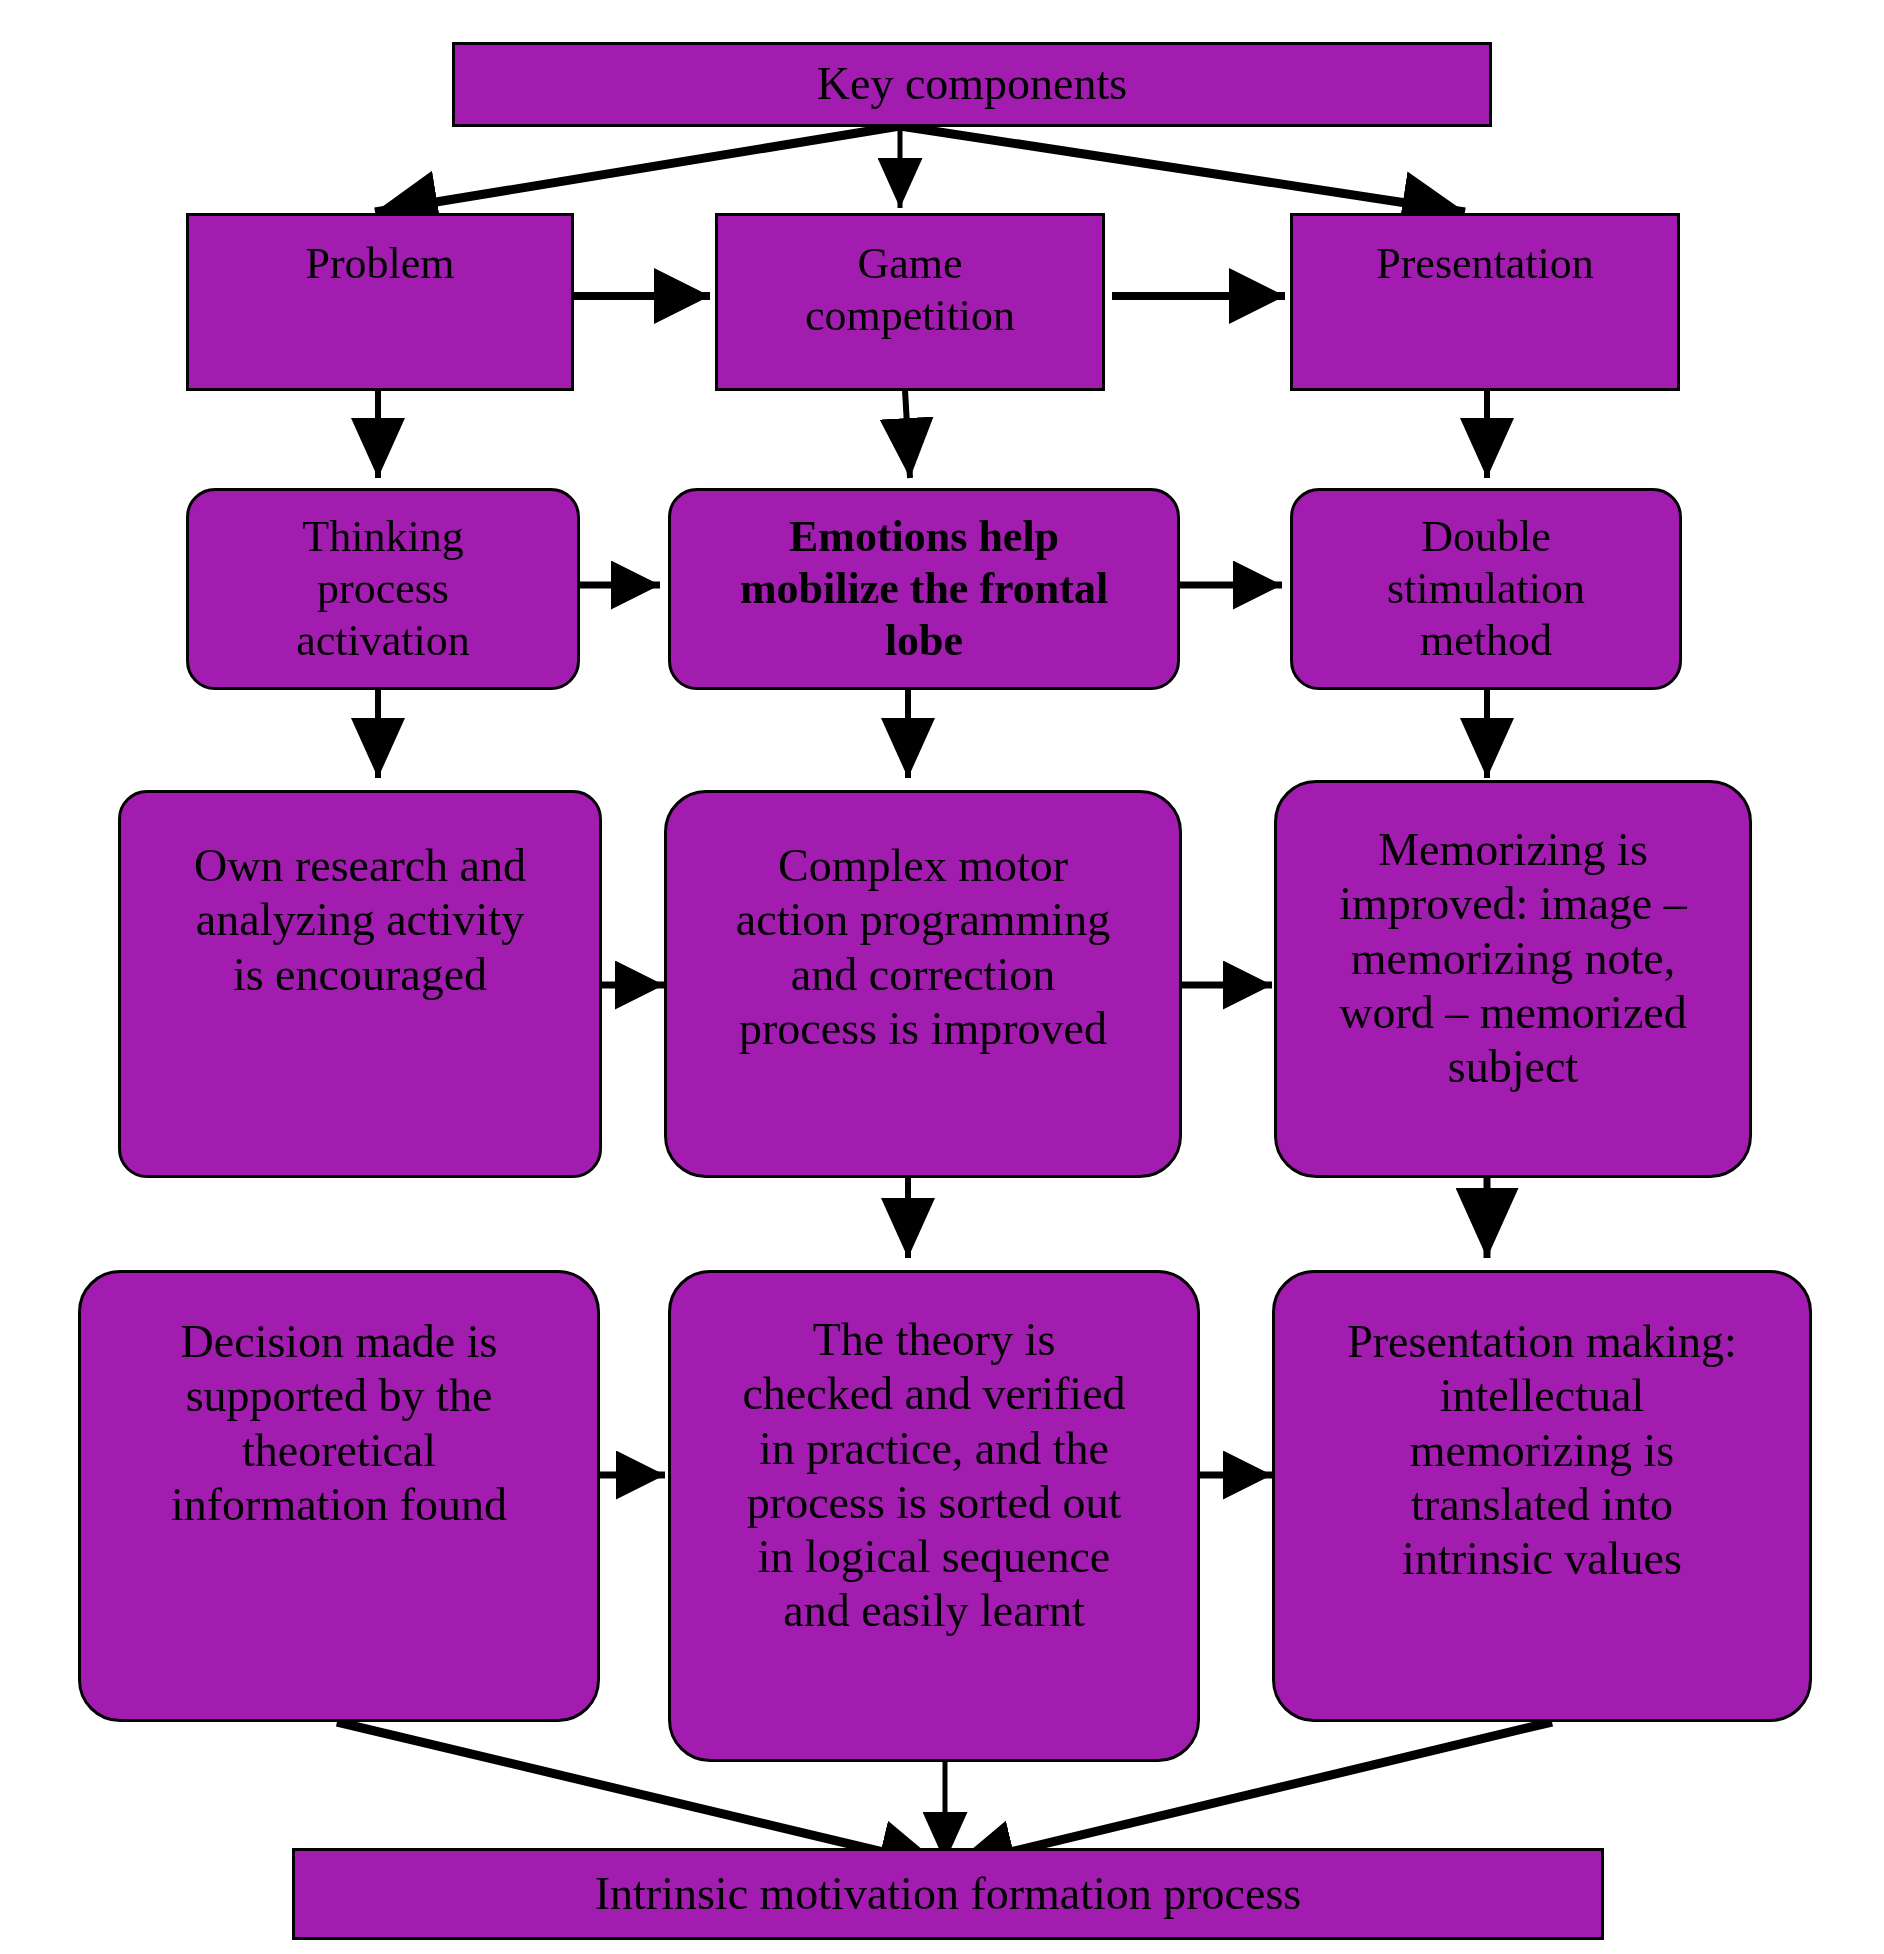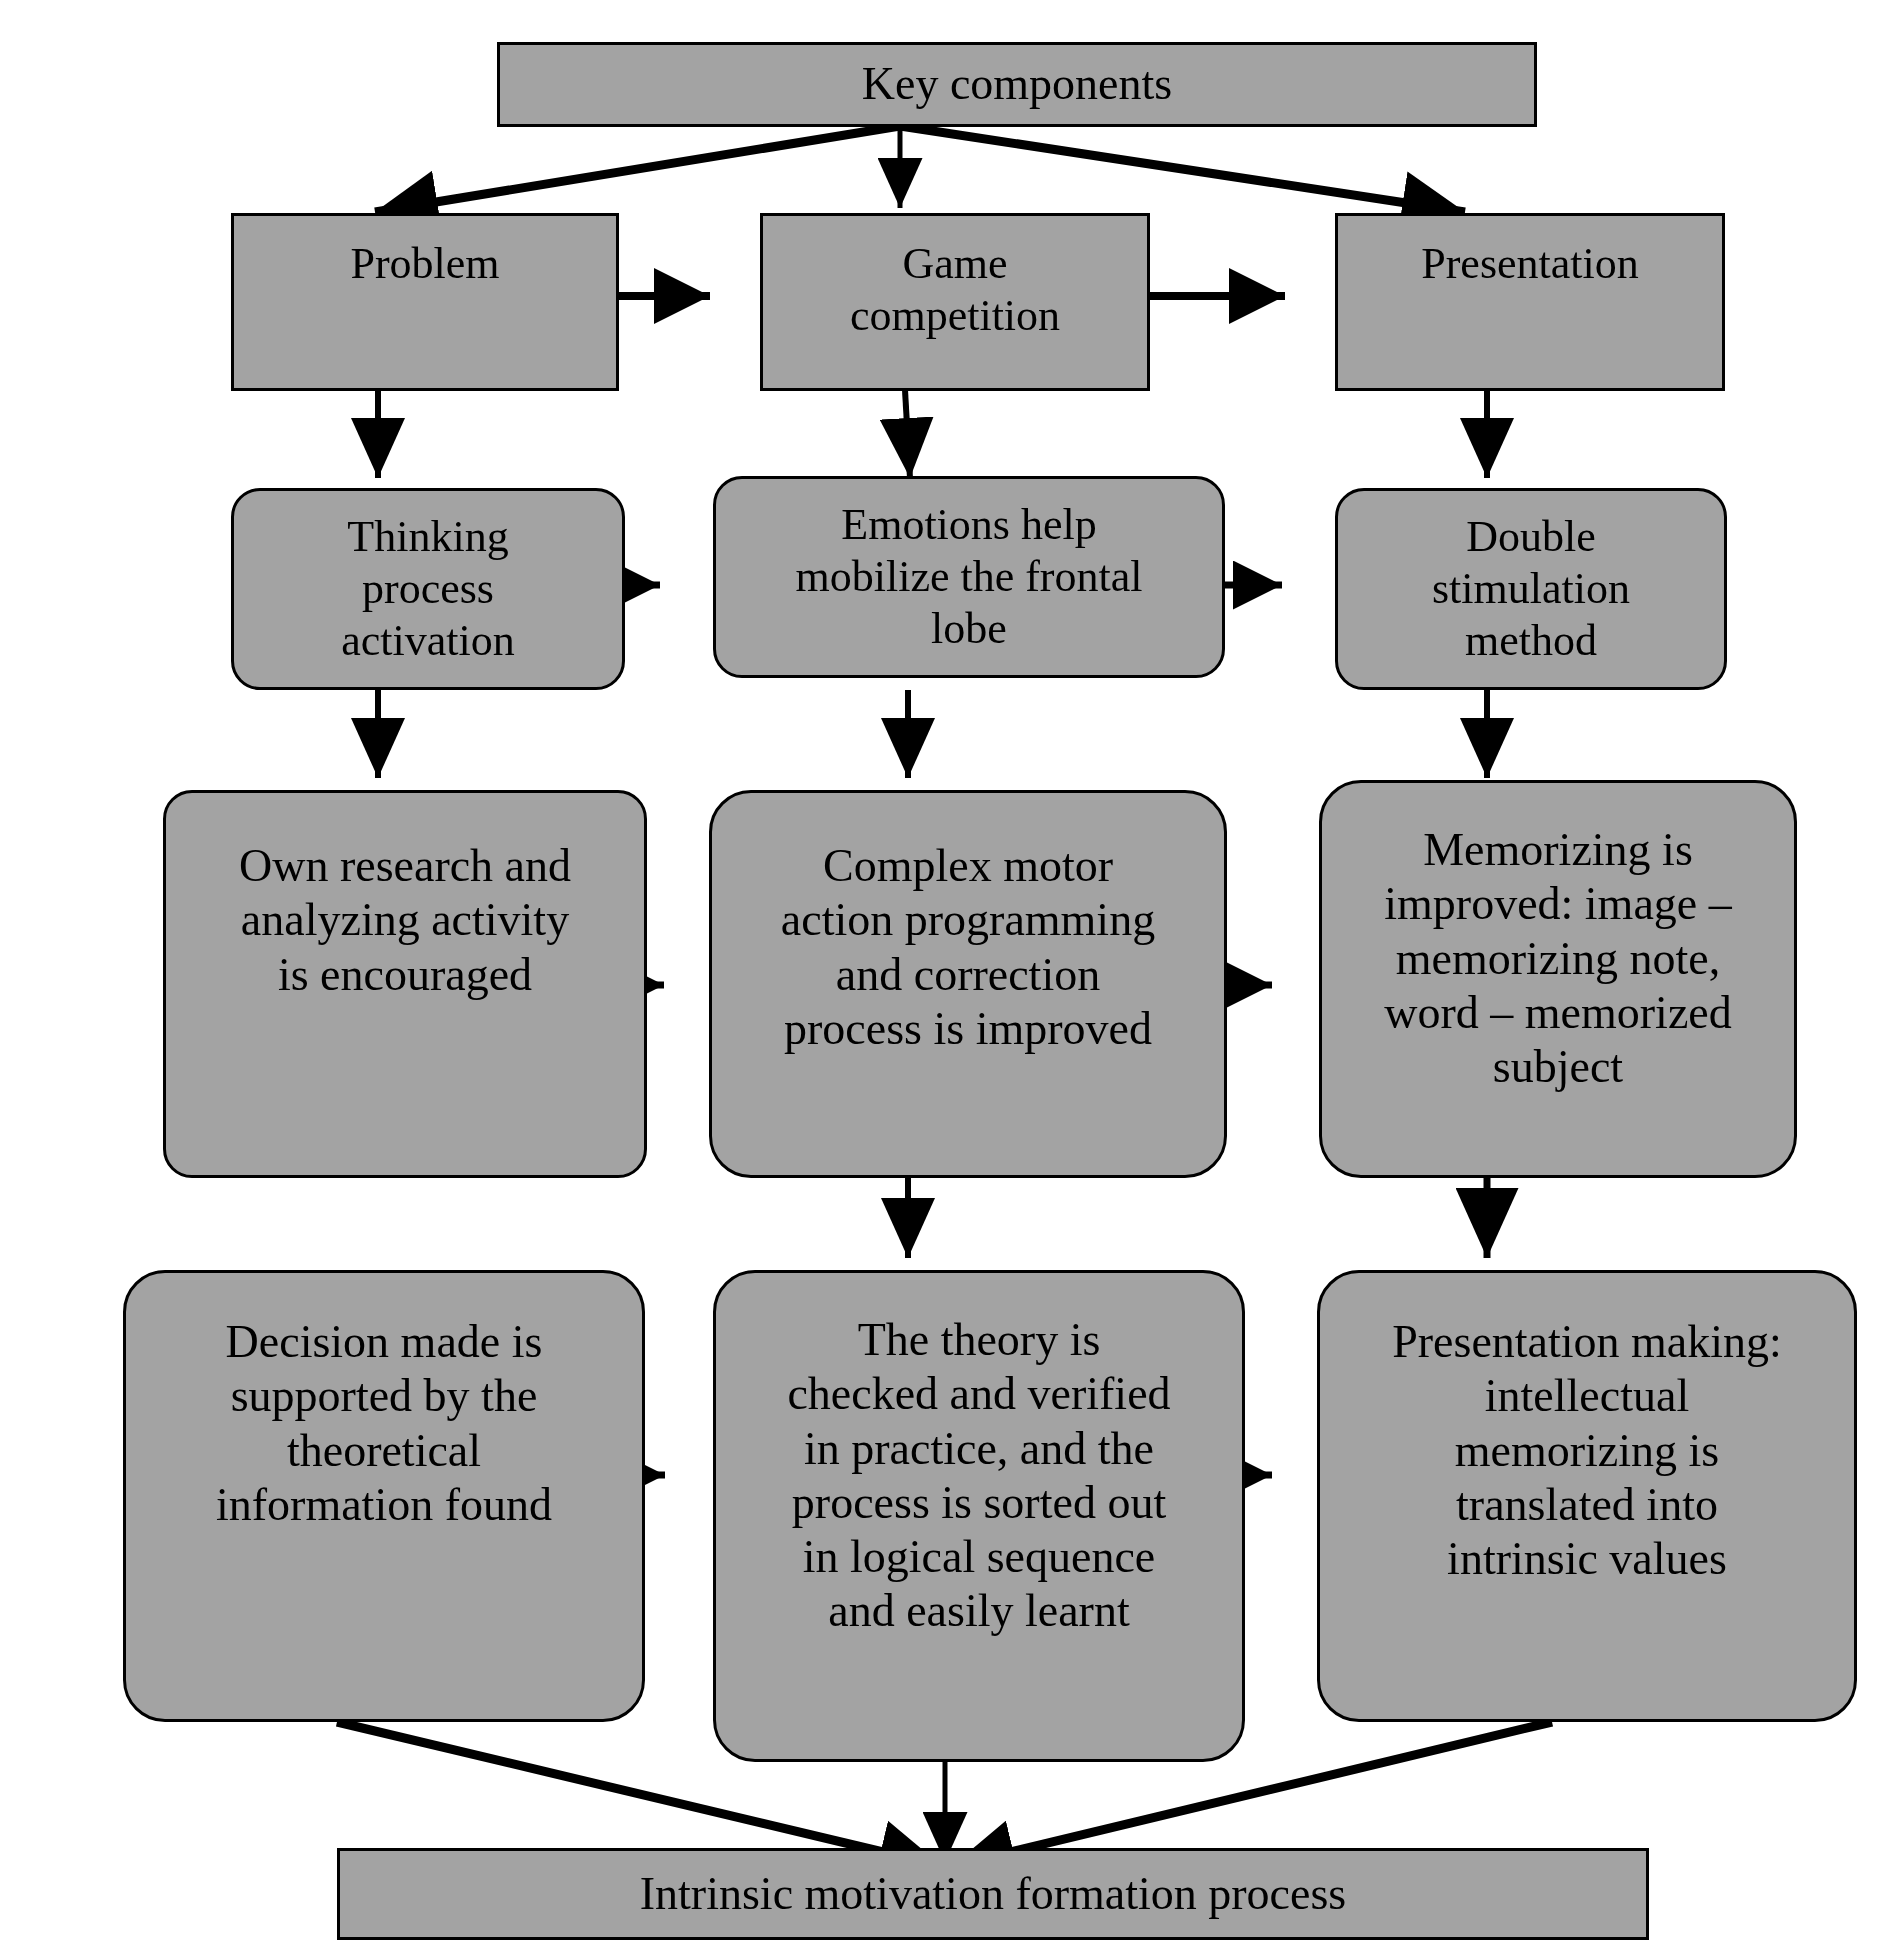--- a/index.html
+++ b/index.html
@@ -21,27 +21,26 @@
     left: 0;
     top: 0;
     width: 1884px;
     height: 1954px;
     pointer-events: none;
   }
   .node {
     position: absolute;
     box-sizing: border-box;
     border: 3px solid #000000;
-    background: #a3a3a3;
+    background: #a21caf;
     display: flex;
     justify-content: center;
     text-align: center;
     line-height: 1.18;
     color: #000;
-    margin-left: 45px;
   }
   .node .txt {
     display: block;
     width: 100%;
     white-space: pre-line;
   }
   
   .rect { border-radius: 0; }
   
   .round { border-radius: 42px; }
@@ -163,21 +162,21 @@
   <div class="node rect align-top fs-row2" style="left:1290px; top:213px; width:390px; height:178px; padding-top:22px;">
     <span class="txt">Presentation</span>
   </div>
 
   <div class="node round align-mid fs-row3" style="left:186px; top:488px; width:394px; height:202px; padding:0 18px;">
     <span class="txt">Thinking
 process
 activation</span>
   </div>
 
-  <div class="node round align-mid fs-row3" style="left:668px; top:476px; width:512px; height:202px; padding:0 26px;">
+  <div class="node round align-mid fs-row3" style="left:668px; top:488px; width:512px; height:202px; padding:0 26px;font-weight:bold;">
     <span class="txt">Emotions help
 mobilize the frontal
 lobe</span>
   </div>
 
   <div class="node round align-mid fs-row3" style="left:1290px; top:488px; width:392px; height:202px; padding:0 6px;">
     <span class="txt">Double
 stimulation
 method</span>
   </div>

